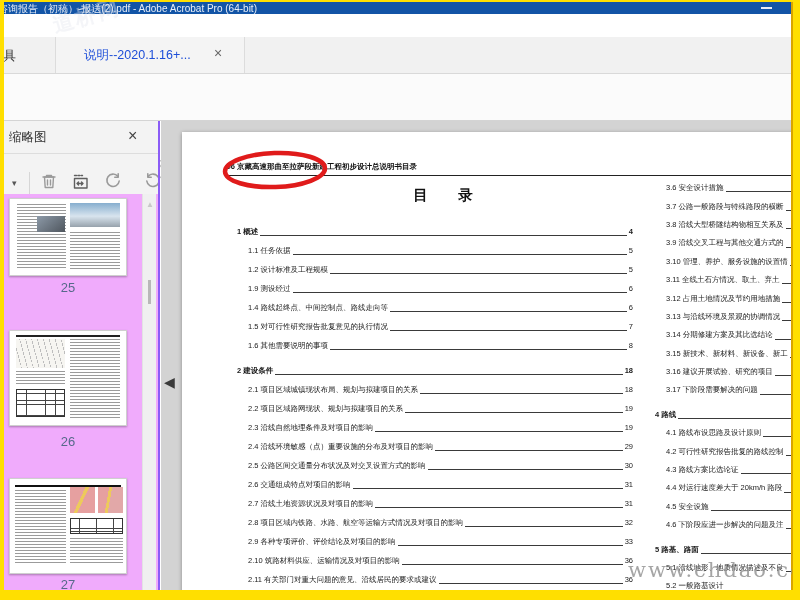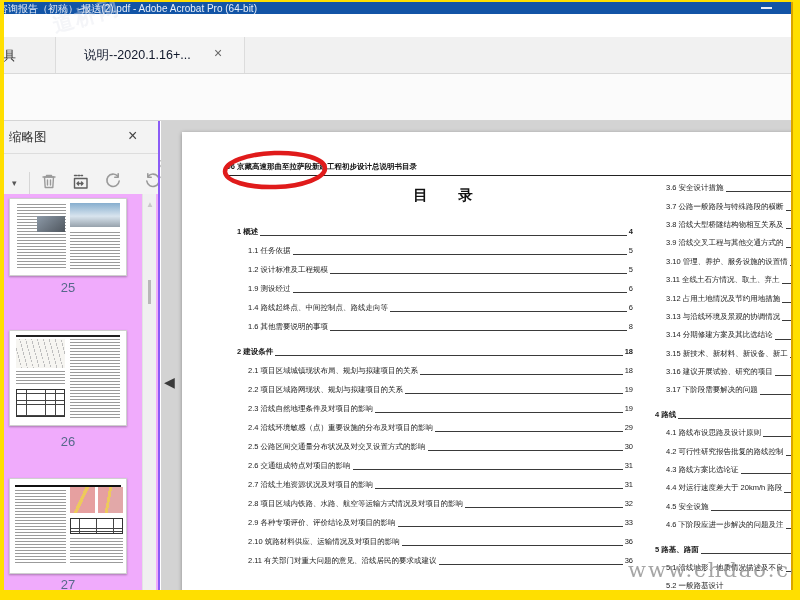--- a/index.html
+++ b/index.html
@@ -13,21 +13,21 @@
   .titlebar-back .ttl { position:absolute; left:-6px; top:0px; color:#e8eef7; font-size:10px; white-space:nowrap; }
   .min-btn { position:absolute; left:757px; top:5px; width:11px; height:2px; background:#e9eef5; }
   .titlebar-front { position:absolute; left:0; top:12px; width:788px; height:23px; background:#0c60c4; overflow:hidden; }
   .titlebar-front .ttl { position:absolute; left:2px; top:4px; color:#fff; font-size:12px; white-space:nowrap; }
   .stamp { position:absolute; left:48px; top:0px; z-index:60; color:rgba(228,232,238,0.42); font-size:21px; font-weight:bold; transform:rotate(-16deg); letter-spacing:2px; pointer-events:none; }
 
   
   .tabbar { position:absolute; left:0; top:35px; width:788px; height:37px; background:#f1f1f1; border-bottom:1px solid #d9d9d9; }
   .tools-label { position:absolute; left:-14px; top:10px; font-size:13px; color:#333; white-space:nowrap; }
   .doc-tab { position:absolute; left:51px; top:0; width:190px; height:36px; background:#f4f4f4; border-left:1px solid #dcdcdc; border-right:1px solid #dcdcdc; }
-  .doc-tab .tab-label { position:absolute; left:28px; top:10px; font-size:12.5px; color:#0f172a; white-space:nowrap; }
+  .doc-tab .tab-label { position:absolute; left:28px; top:10px; font-size:12.5px; color:#1d4ed8; white-space:nowrap; }
   .doc-tab .tab-close { position:absolute; left:158px; top:8px; font-size:14px; color:#666; }
   .help-btn { position:absolute; left:751px; top:43px; width:21px; height:21px; border:1.6px solid #555; border-radius:50%; color:#555; font-size:13px; font-weight:bold; text-align:center; line-height:18px; }
 
   
   .toolbar { position:absolute; left:0; top:72px; width:788px; height:47px; background:#fbfbfb; border-bottom:1px solid #d4d4d4; }
   .tbtn { position:absolute; top:84px; width:22px; height:22px; }
   .page-box { position:absolute; left:229px; top:83px; width:27px; height:22px; border:1px solid #8a8a8a; background:#fff; font-size:11px; color:#222; text-align:center; }
   .page-total { position:absolute; left:264px; top:89px; font-size:11px; color:#333; white-space:nowrap; }
   .red-ellipse { position:absolute; left:217px; top:75px; z-index:20; pointer-events:none; }
   .zoom-val { position:absolute; left:508px; top:89px; width:40px; font-size:11px; color:#333; text-align:center; }
@@ -278,20 +278,25 @@
               <span class="lbl ind">1.9 测设经过</span>
               <span class="leader"></span>
               <span class="pg">6</span>
             </div>
             <div class="toc-row">
               <span class="lbl ind">1.4 路线起终点、中间控制点、路线走向等</span>
               <span class="leader"></span>
               <span class="pg">6</span>
             </div>
             <div class="toc-row">
+              <span class="lbl ind">1.5 对可行性研究报告批复意见的执行情况</span>
+              <span class="leader"></span>
+              <span class="pg">7</span>
+            </div>
+            <div class="toc-row">
               <span class="lbl ind">1.6 其他需要说明的事项</span>
               <span class="leader"></span>
               <span class="pg">8</span>
             </div>
             <div class="toc-row lvl1 gap">
               <span class="lbl">2 建设条件</span>
               <span class="leader"></span>
               <span class="pg">18</span>
             </div>
             <div class="toc-row">

